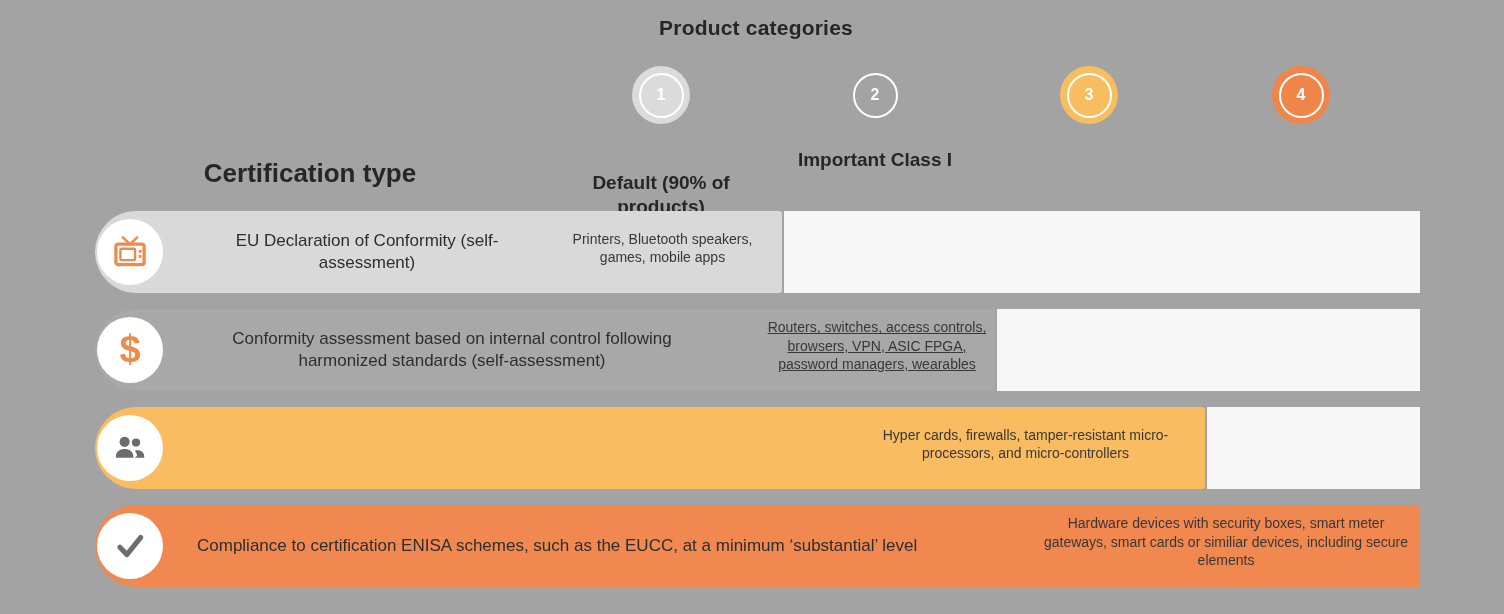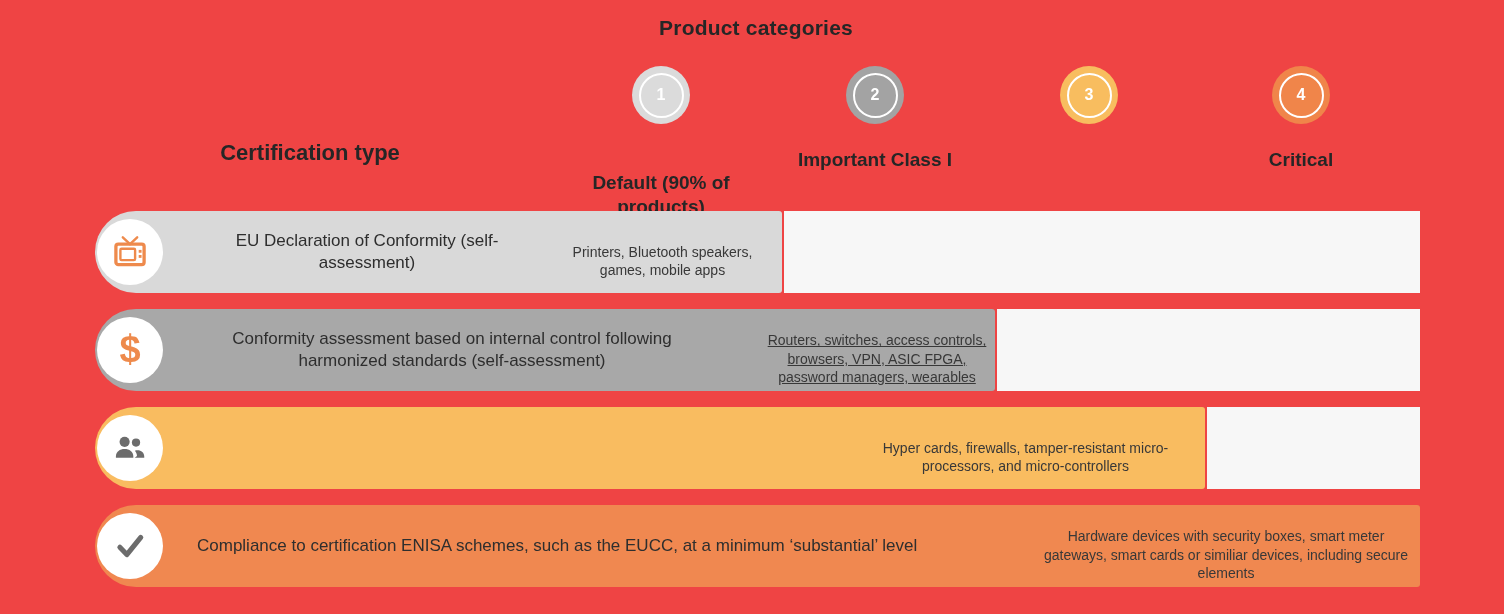--- a/index.html
+++ b/index.html
@@ -1,22 +1,22 @@
 <!DOCTYPE html>
 <html><head>
 <meta charset="utf-8">
 <style>
   html,body{margin:0;padding:0;background:#fff;font-family:"Liberation Sans",sans-serif;}
-  .canvas{position:relative;width:1504px;height:614px;background:#ef4444;overflow:hidden;}
+  .canvas{position:relative;width:1504px;height:614px;background:#a3a3a3;overflow:hidden;}
 
   .title{position:absolute;top:16px;left:556px;width:400px;text-align:center;
          font-size:21px;font-weight:bold;color:#262626;letter-spacing:.2px;}
 
-  .cert-header{position:absolute;top:140px;left:110px;width:400px;text-align:center;
-               font-size:22px;font-weight:bold;color:#262626;}
+  .cert-header{position:absolute;top:158px;left:110px;width:400px;text-align:center;
+               font-size:26px;font-weight:bold;color:#262626;}
 
   .cat-circle{position:absolute;top:66px;width:58px;height:58px;border-radius:50%;
               display:flex;align-items:center;justify-content:center;}
   .cat-ring{width:41px;height:41px;border:2px solid #fff;border-radius:50%;
             display:flex;align-items:center;justify-content:center;
             color:#fff;font-weight:bold;font-size:16px;}
   .c1{left:632px;background:#dbdbdb;}
   .c2{left:846px;background:#a3a3a3;}
   .c3{left:1060px;background:#f8bd5f;}
   .c4{left:1272px;background:#f0854a;}
@@ -43,21 +43,21 @@
   .r4 .bar{width:1325px;background:#f08850;}
 
   .icon-circle{position:absolute;left:97px;top:8px;width:66px;height:66px;background:#fff;
                border-radius:50%;display:flex;align-items:center;justify-content:center;}
   .dollar{font-size:38px;font-weight:600;color:#ee8a4c;line-height:1;padding-bottom:3px;}
 
   .row-label{position:absolute;left:197px;top:0;height:82px;display:flex;align-items:center;
              font-size:17px;color:#2e2e2e;line-height:1.3;text-align:center;}
   .rl1{width:340px;} .rl2{width:510px;} .rl3{width:430px;} .rl4{width:830px;}
 
-  .products{position:absolute;top:17px;height:66px;display:flex;align-items:center;
+  .products{position:absolute;top:4px;height:66px;display:flex;align-items:center;
             justify-content:center;text-align:center;font-size:14px;color:#383838;line-height:1.32;}
   .p1{left:565px;width:195px;}
   .p2{left:765px;width:224px;text-decoration:underline;}
   .p3{left:858px;width:335px;}
   .p4{left:1040px;width:372px;}
 </style>
 </head>
 <body>
 
 <div class="canvas">
@@ -74,21 +74,20 @@
   </div>
   <div class="cat-circle c3">
     <div class="cat-ring">3</div>
   </div>
   <div class="cat-circle c4">
     <div class="cat-ring">4</div>
   </div>
 
   <div class="cat-label cl1">Default (90% of products)</div>
   <div class="cat-label cl2">Important Class I</div>
-  <div class="cat-label cl4">Critical</div>
 
   <div class="row r1">
     <div class="strip s1"></div>
     <div class="bar"></div>
     <div class="icon-circle">
       <svg width="36" height="36" viewBox="0 0 24 24">
         <path d="M7.2 2.2 L12 6.8 L16.8 2.2" fill="none" stroke="#ee8a4c" stroke-width="1.6" stroke-linecap="round"></path>
         <rect x="2.6" y="6.8" width="18.8" height="13.6" rx="1.6" fill="none" stroke="#ee8a4c" stroke-width="2.2"></rect>
         <rect x="5.6" y="9.8" width="9.8" height="7.6" rx="0.8" fill="none" stroke="#ee8a4c" stroke-width="1.6"></rect>
         <rect x="17.8" y="10.6" width="1.9" height="1.9" fill="#ee8a4c"></rect>

